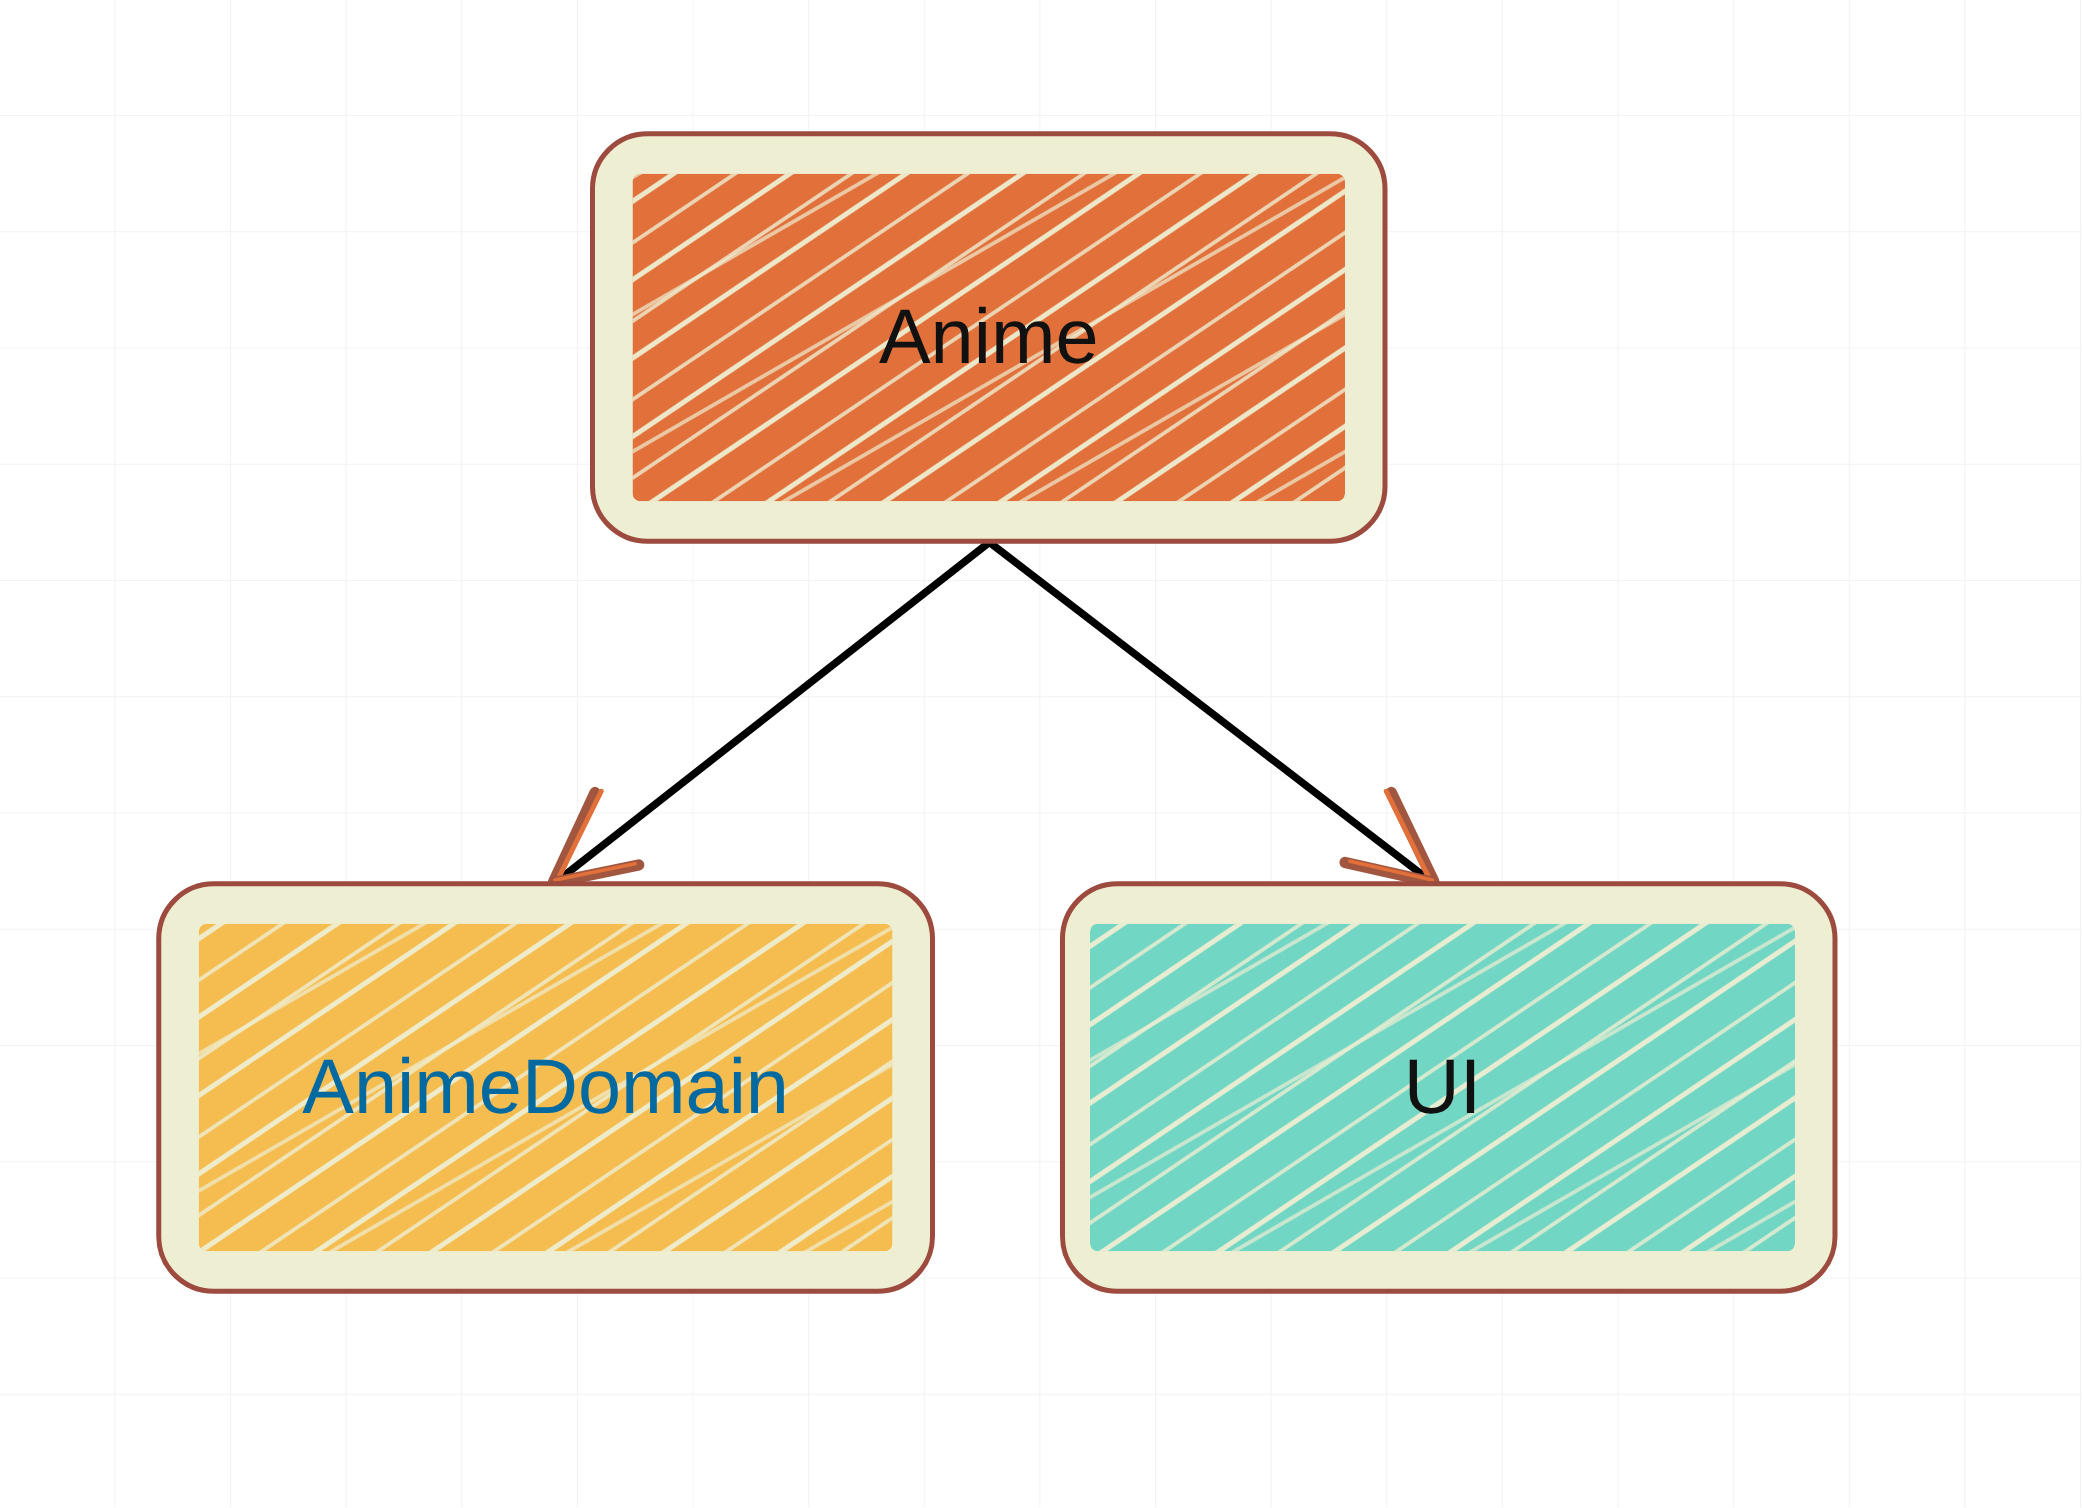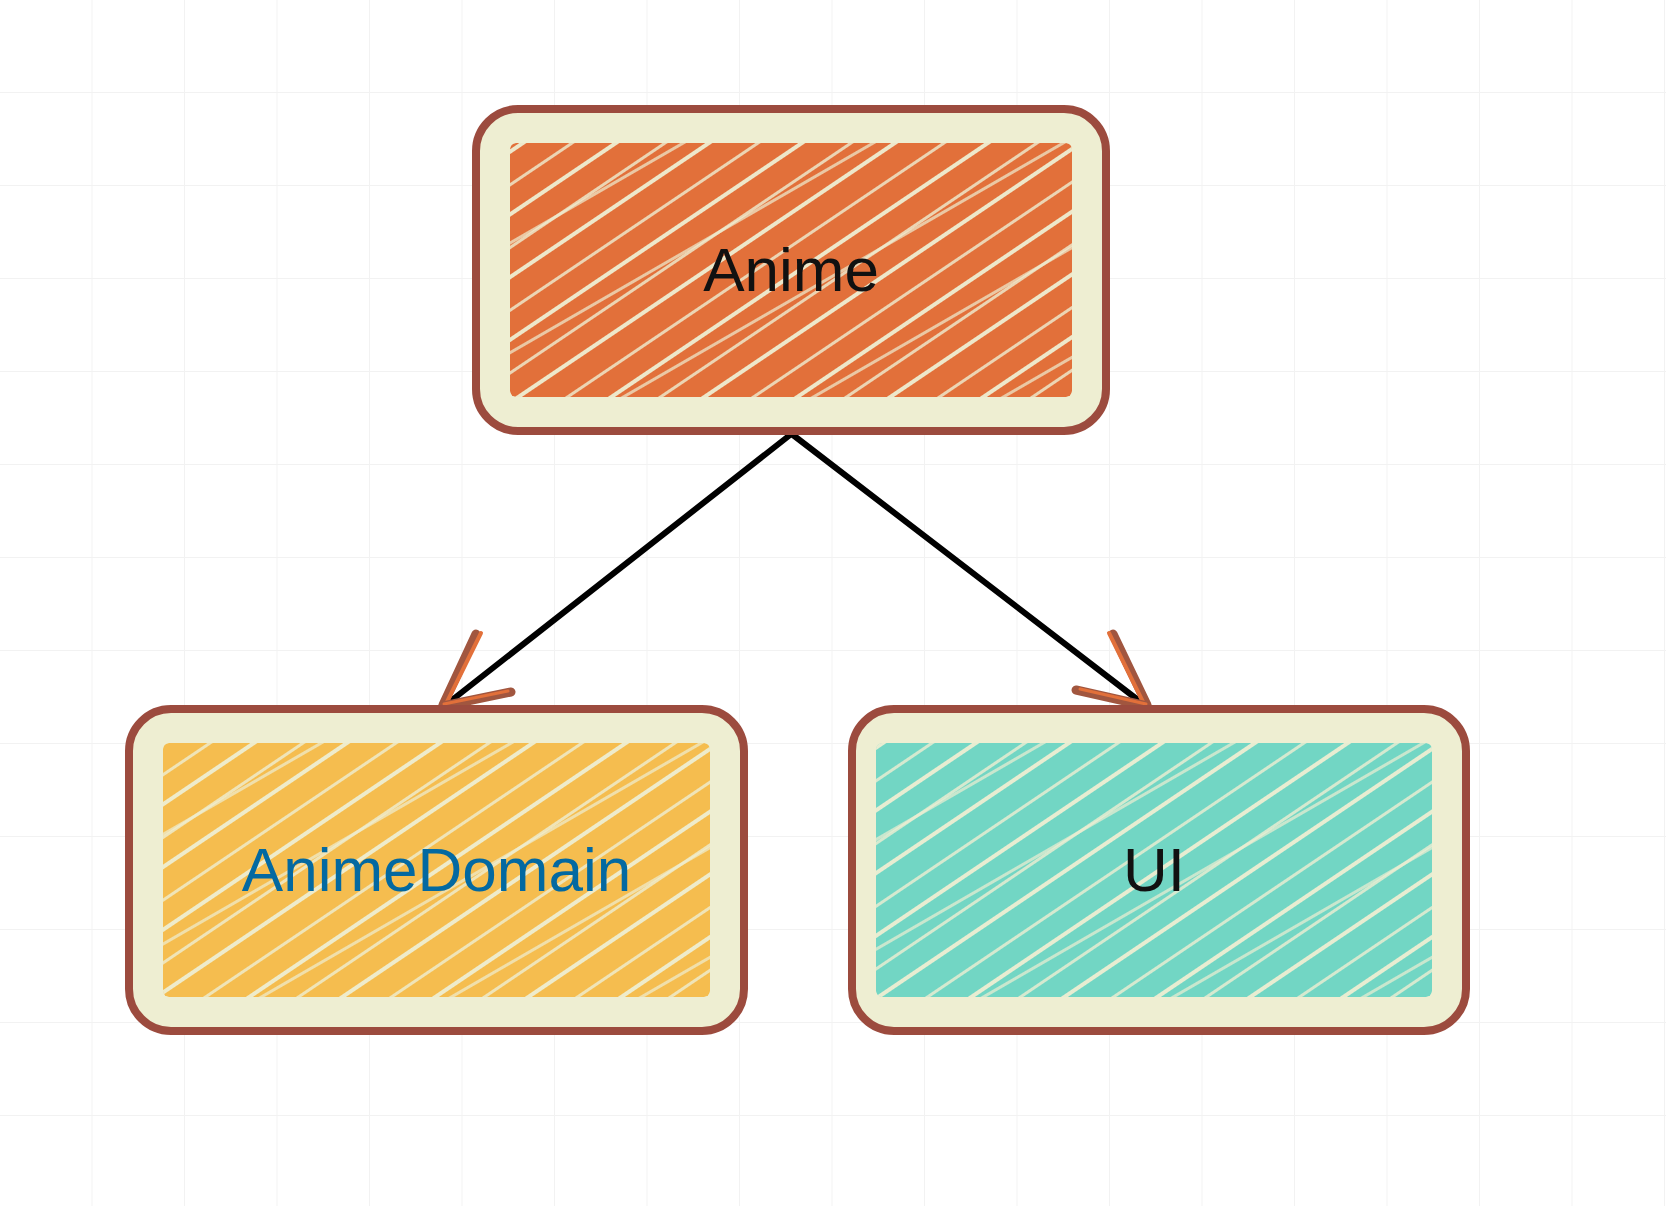--- a/index.html
+++ b/index.html
@@ -29,21 +29,21 @@
     pointer-events: none;
   }
   #edges {
     position: absolute;
     inset: 0;
     pointer-events: none;
   }
   .node {
     position: absolute;
     box-sizing: border-box;
-    border: 8px solid #14b8a6;
+    border: 4px solid #14b8a6;
     border-radius: 46px;
     background: #eeeed2;
     padding: 30px;
     display: flex;
     align-items: center;
     justify-content: center;
   }
   .node-inner {
     position: relative;
     width: 100%;

